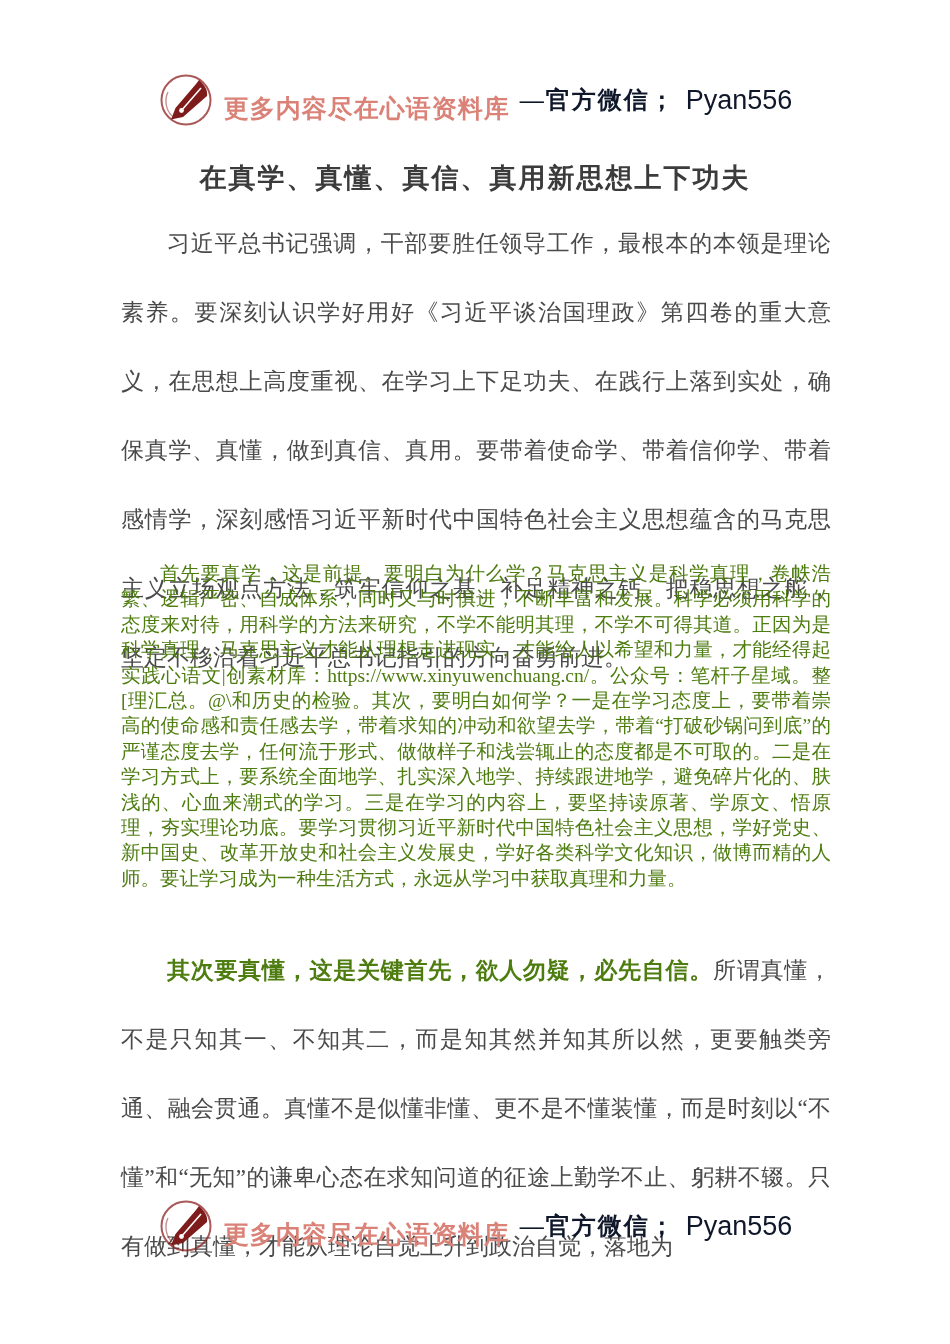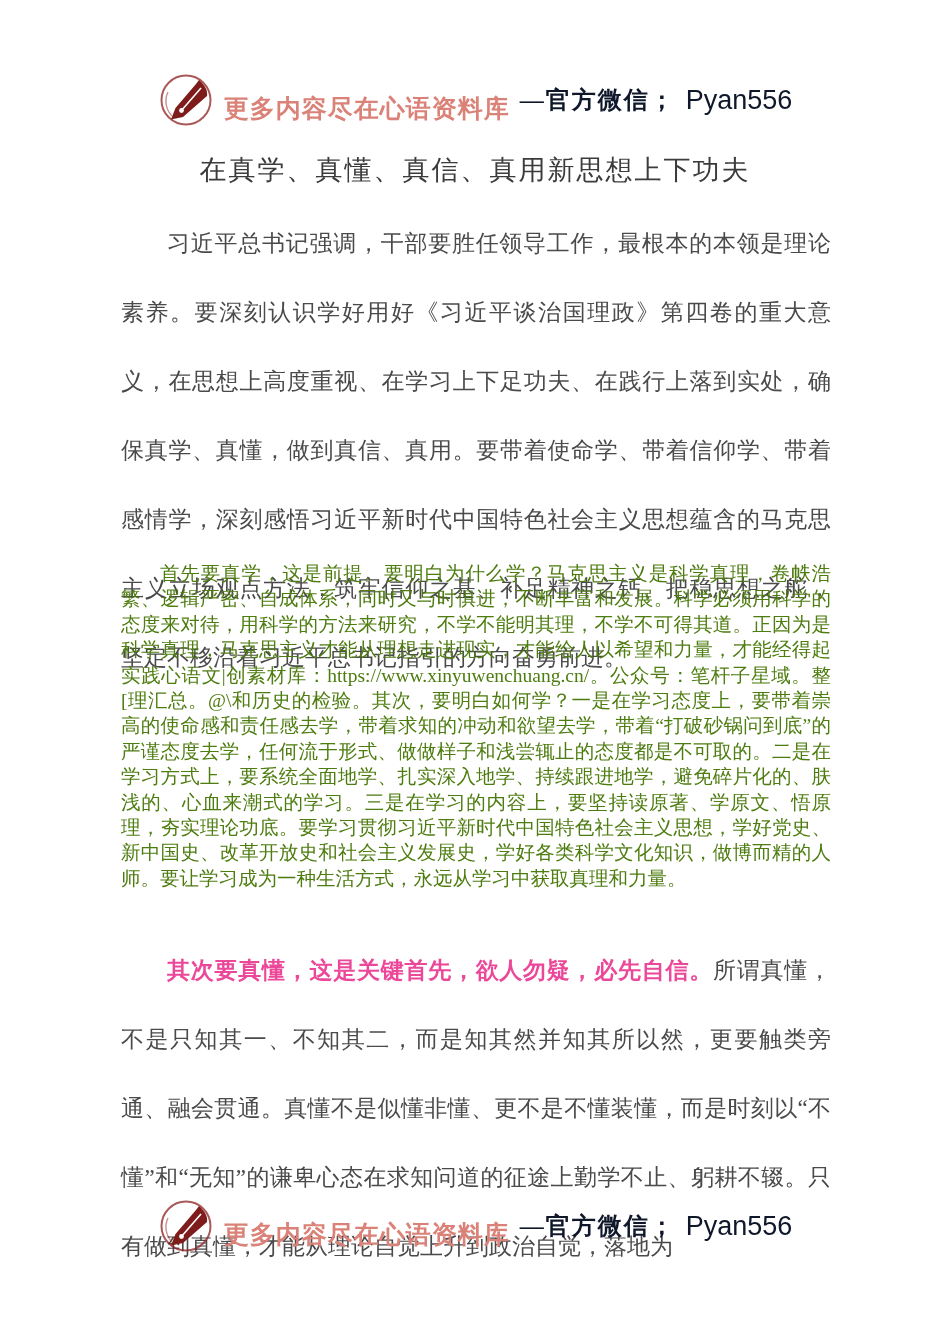--- a/index.html
+++ b/index.html
@@ -49,26 +49,26 @@
     color: #0f172a;
     letter-spacing: 2px;
   }
   .wid {
     font-size: 27px;
     color: #0f172a;
     font-family: "Liberation Sans", "DejaVu Sans", sans-serif;
   }
   .doc-title {
     position: absolute;
-    top: 152px;
+    top: 160px;
     left: 0;
     width: 100%;
     text-align: center;
     font-size: 27px;
-    font-weight: 400;
+    font-weight: 700;
     color: #3b3b3b;
     letter-spacing: 2px;
   }
   .para {
     position: absolute;
     left: 121px;
     width: 710px;
     text-align: justify;
     text-indent: 2em;
     word-break: break-all;
@@ -82,21 +82,21 @@
   .para-dense {
     font-size: 19.5px;
     line-height: 25.4px;
     color: #4d7c0f;
   }
   .p1 { top: 209px; }
   .p2 { top: 561px; }
   .p3 { top: 936px; }
   .lead-bold {
     font-weight: 700;
-    color: #ec4899;
+    color: #4d7c0f;
   }
 </style>
 </head>
 <body>
 
 <div class="page">
 
   <div class="banner banner-header">
     <span class="logo-wrap">
       <svg viewBox="0 0 56 56" width="56" height="56">

